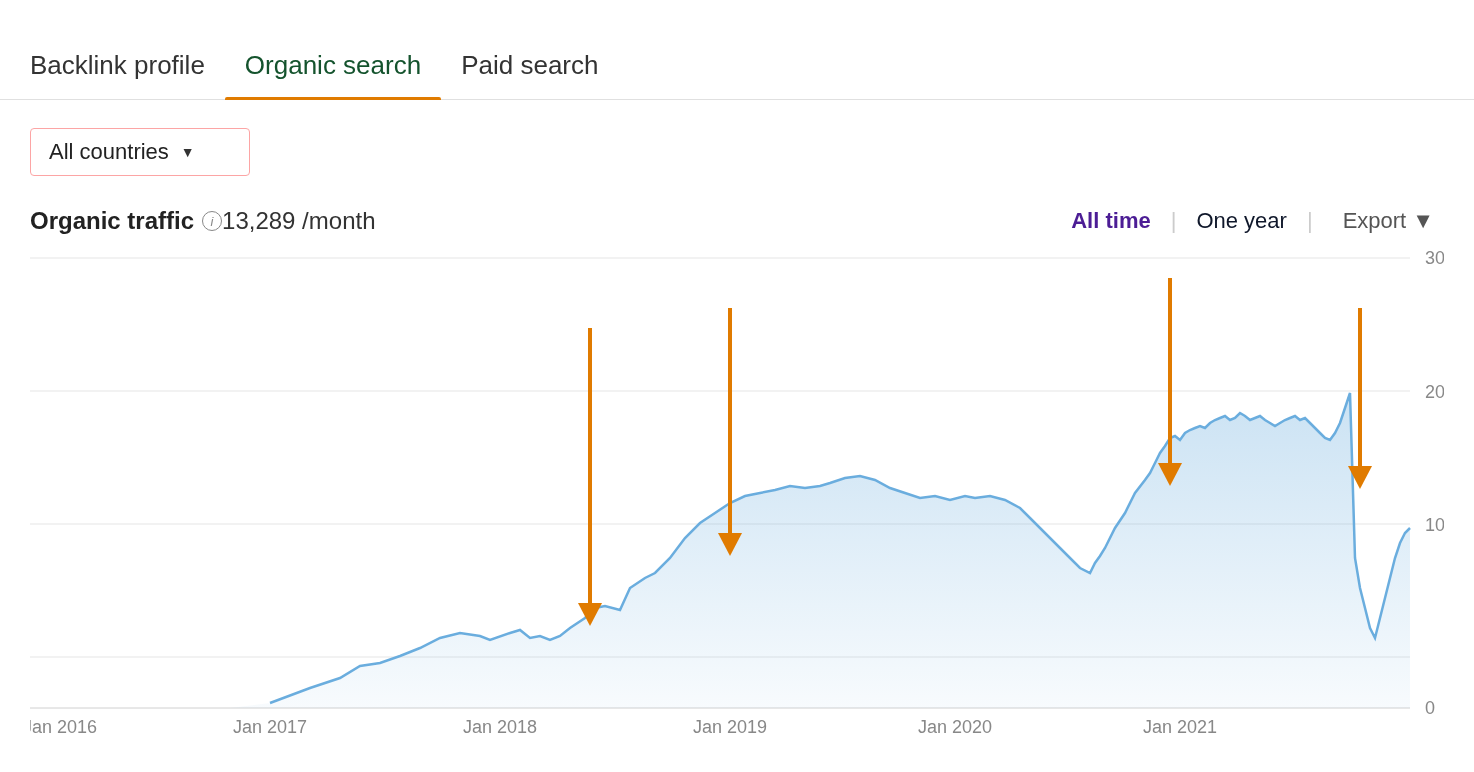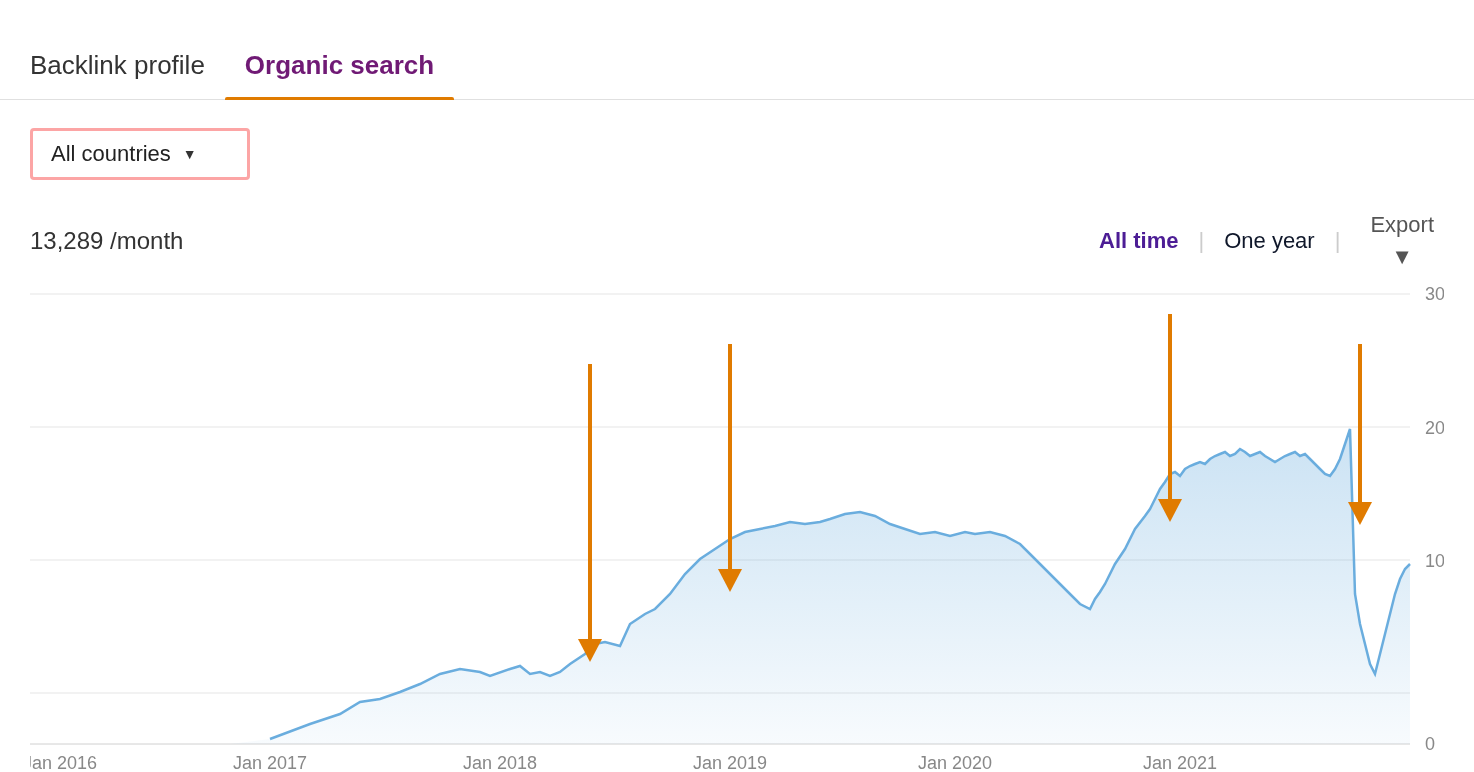--- a/index.html
+++ b/index.html
@@ -23,22 +23,21 @@
     .tab {
       padding: 0 20px 18px 20px;
       font-size: 26px;
       cursor: pointer;
       color: #333;
       position: relative;
       white-space: nowrap;
     }
 
     .tab.active {
-      color: #701a75;
-      font-weight: bold;
+      color: #14532d;
     }
 
     .tab.active::after {
       content: '';
       position: absolute;
       bottom: -1px;
       left: 0;
       right: 0;
       height: 3px;
       background: #e07b00;
@@ -50,21 +49,21 @@
     }
 
     .controls-row {
       padding: 28px 30px 10px 30px;
     }
 
     .country-dropdown {
       display: inline-flex;
       align-items: center;
       gap: 12px;
-      border: 3px solid #fca5a5;
+      border: 1px solid #fca5a5;
       border-radius: 4px;
       padding: 10px 18px;
       font-size: 22px;
       cursor: pointer;
       background: #fff;
       min-width: 220px;
     }
 
     .dropdown-arrow {
       font-size: 14px;
@@ -134,21 +133,20 @@
 
     .export-btn {
       display: flex;
       align-items: center;
       gap: 6px;
       font-size: 22px;
       color: #555;
       cursor: pointer;
       margin-left: 20px;
       padding: 4px 10px;
-      flex-direction: column;
     }
 
     .chart-area {
       position: relative;
       margin: 0 30px;
       height: 490px;
     }
 
     .chart-svg {
       width: 100%;
@@ -158,30 +156,37 @@
 </head>
 <body>
 
 <div class="tabs-bar">
   <div class="tab">
     <span>Backlink profile</span>
   </div>
   <div class="tab active">
     <span>Organic search</span>
   </div>
+  <div class="tab">
+    <span>Paid search</span>
+  </div>
 </div>
 
 <div class="controls-row">
   <div class="country-dropdown">
     <span>All countries</span>
     <span class="dropdown-arrow">▼</span>
   </div>
 </div>
 
 <div class="traffic-header">
+  <div class="traffic-label">
+    <span>Organic traffic</span>
+    <span class="info-icon">i</span>
+  </div>
   <span class="traffic-value">13,289 /month</span>
   <div class="time-controls">
     <button class="time-btn active">All time</button>
     <span class="time-divider">|</span>
     <button class="time-btn">One year</button>
     <span class="time-divider">|</span>
     <div class="export-btn">
       <span>Export</span>
       <span>▼</span>
     </div>

